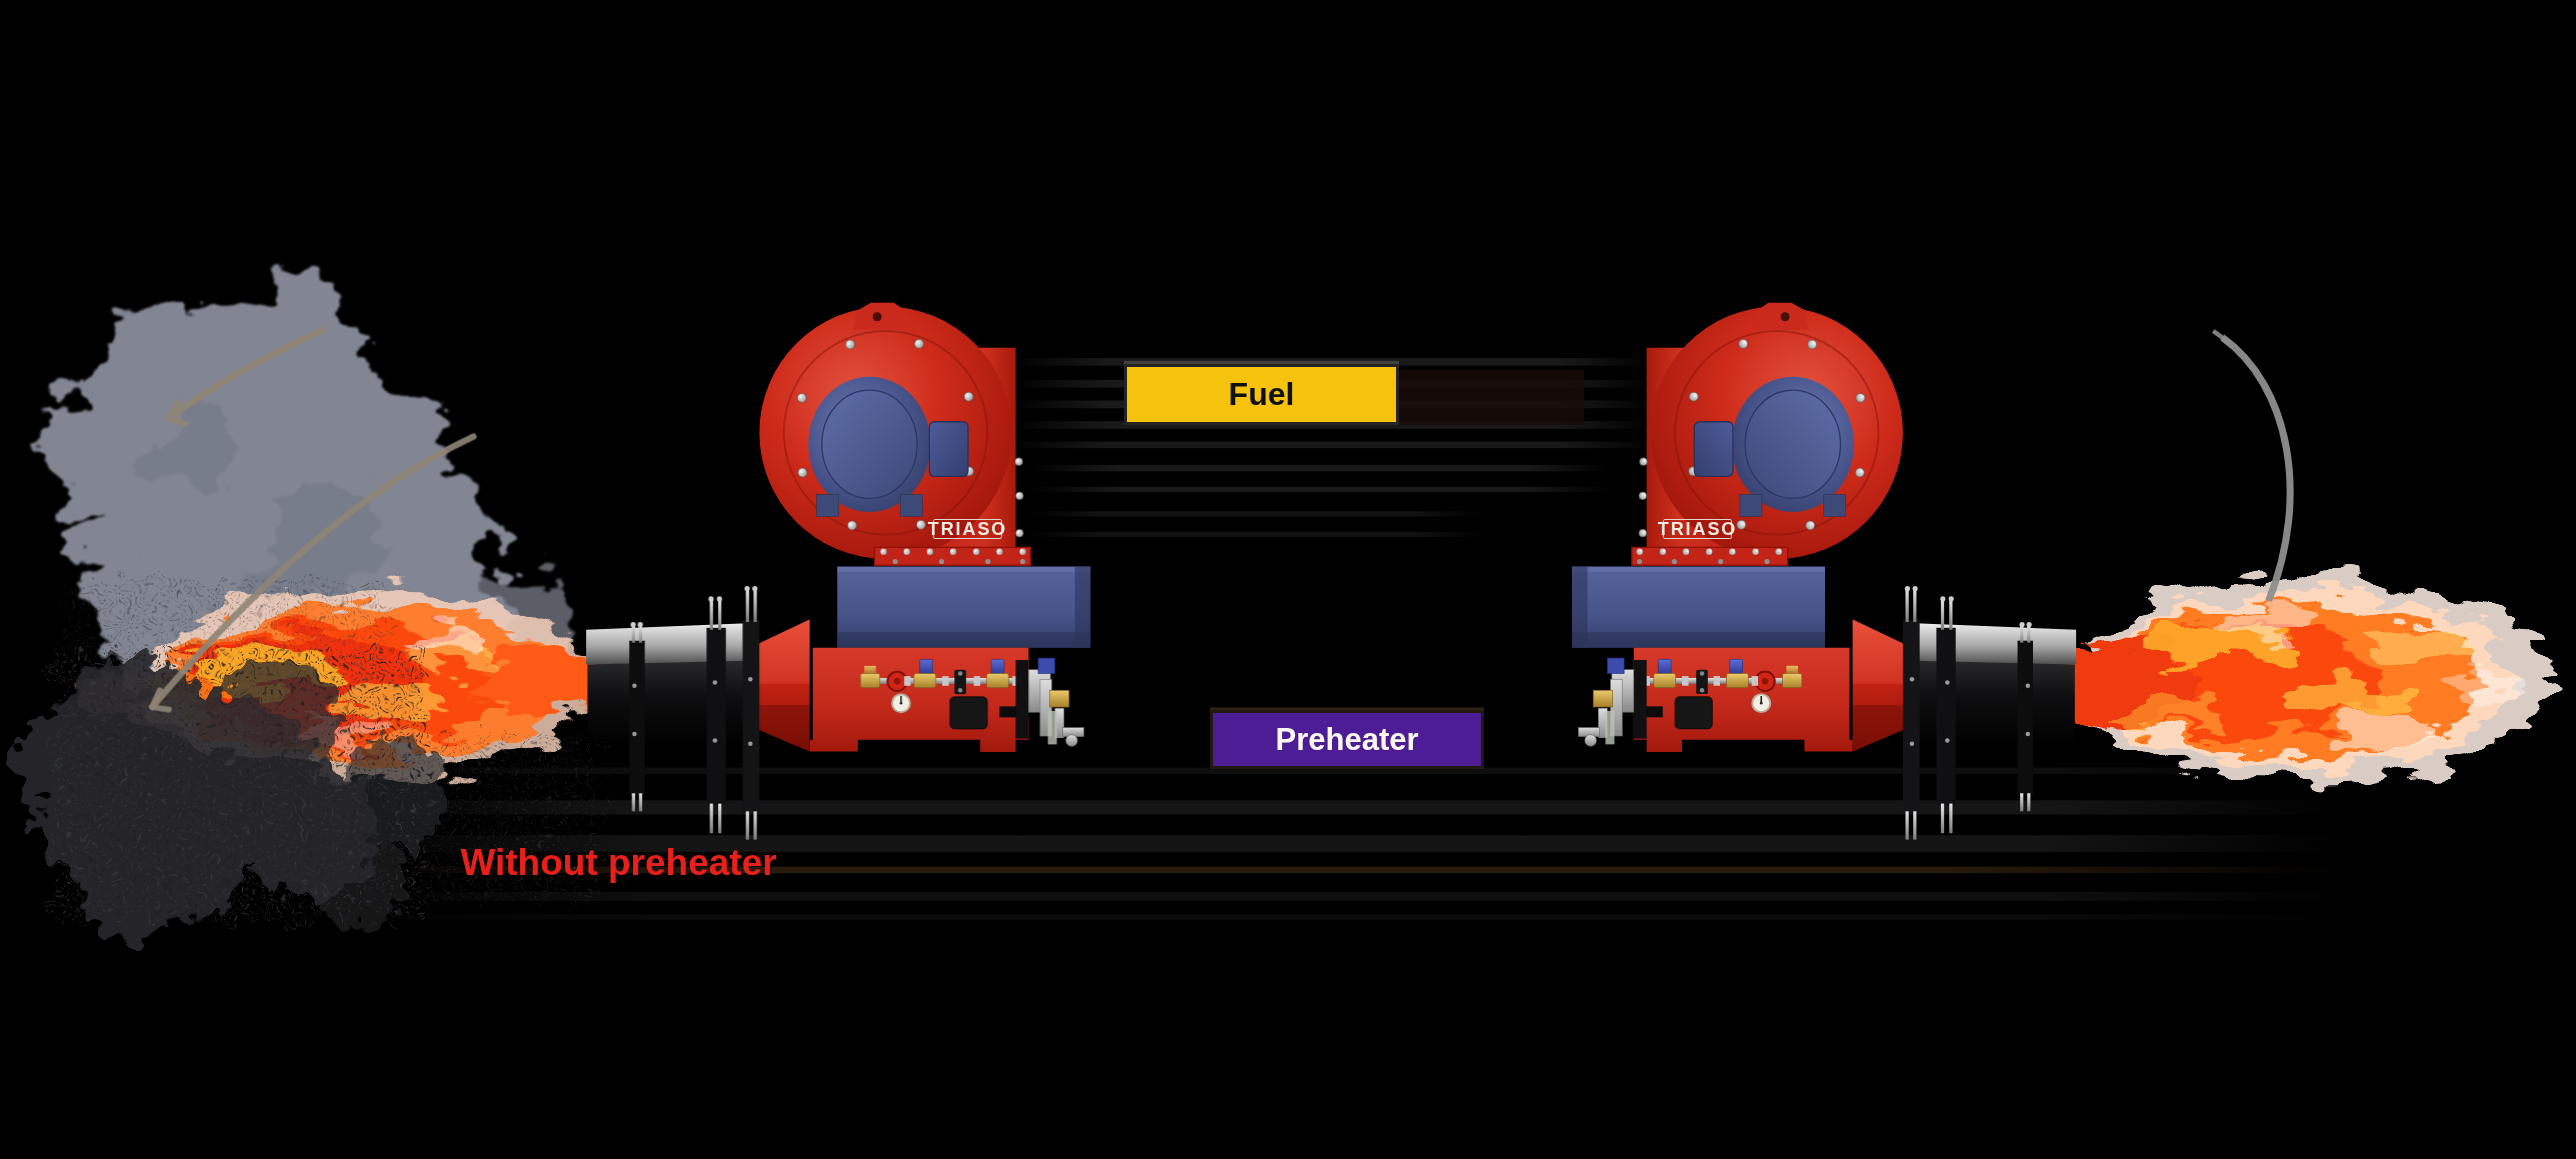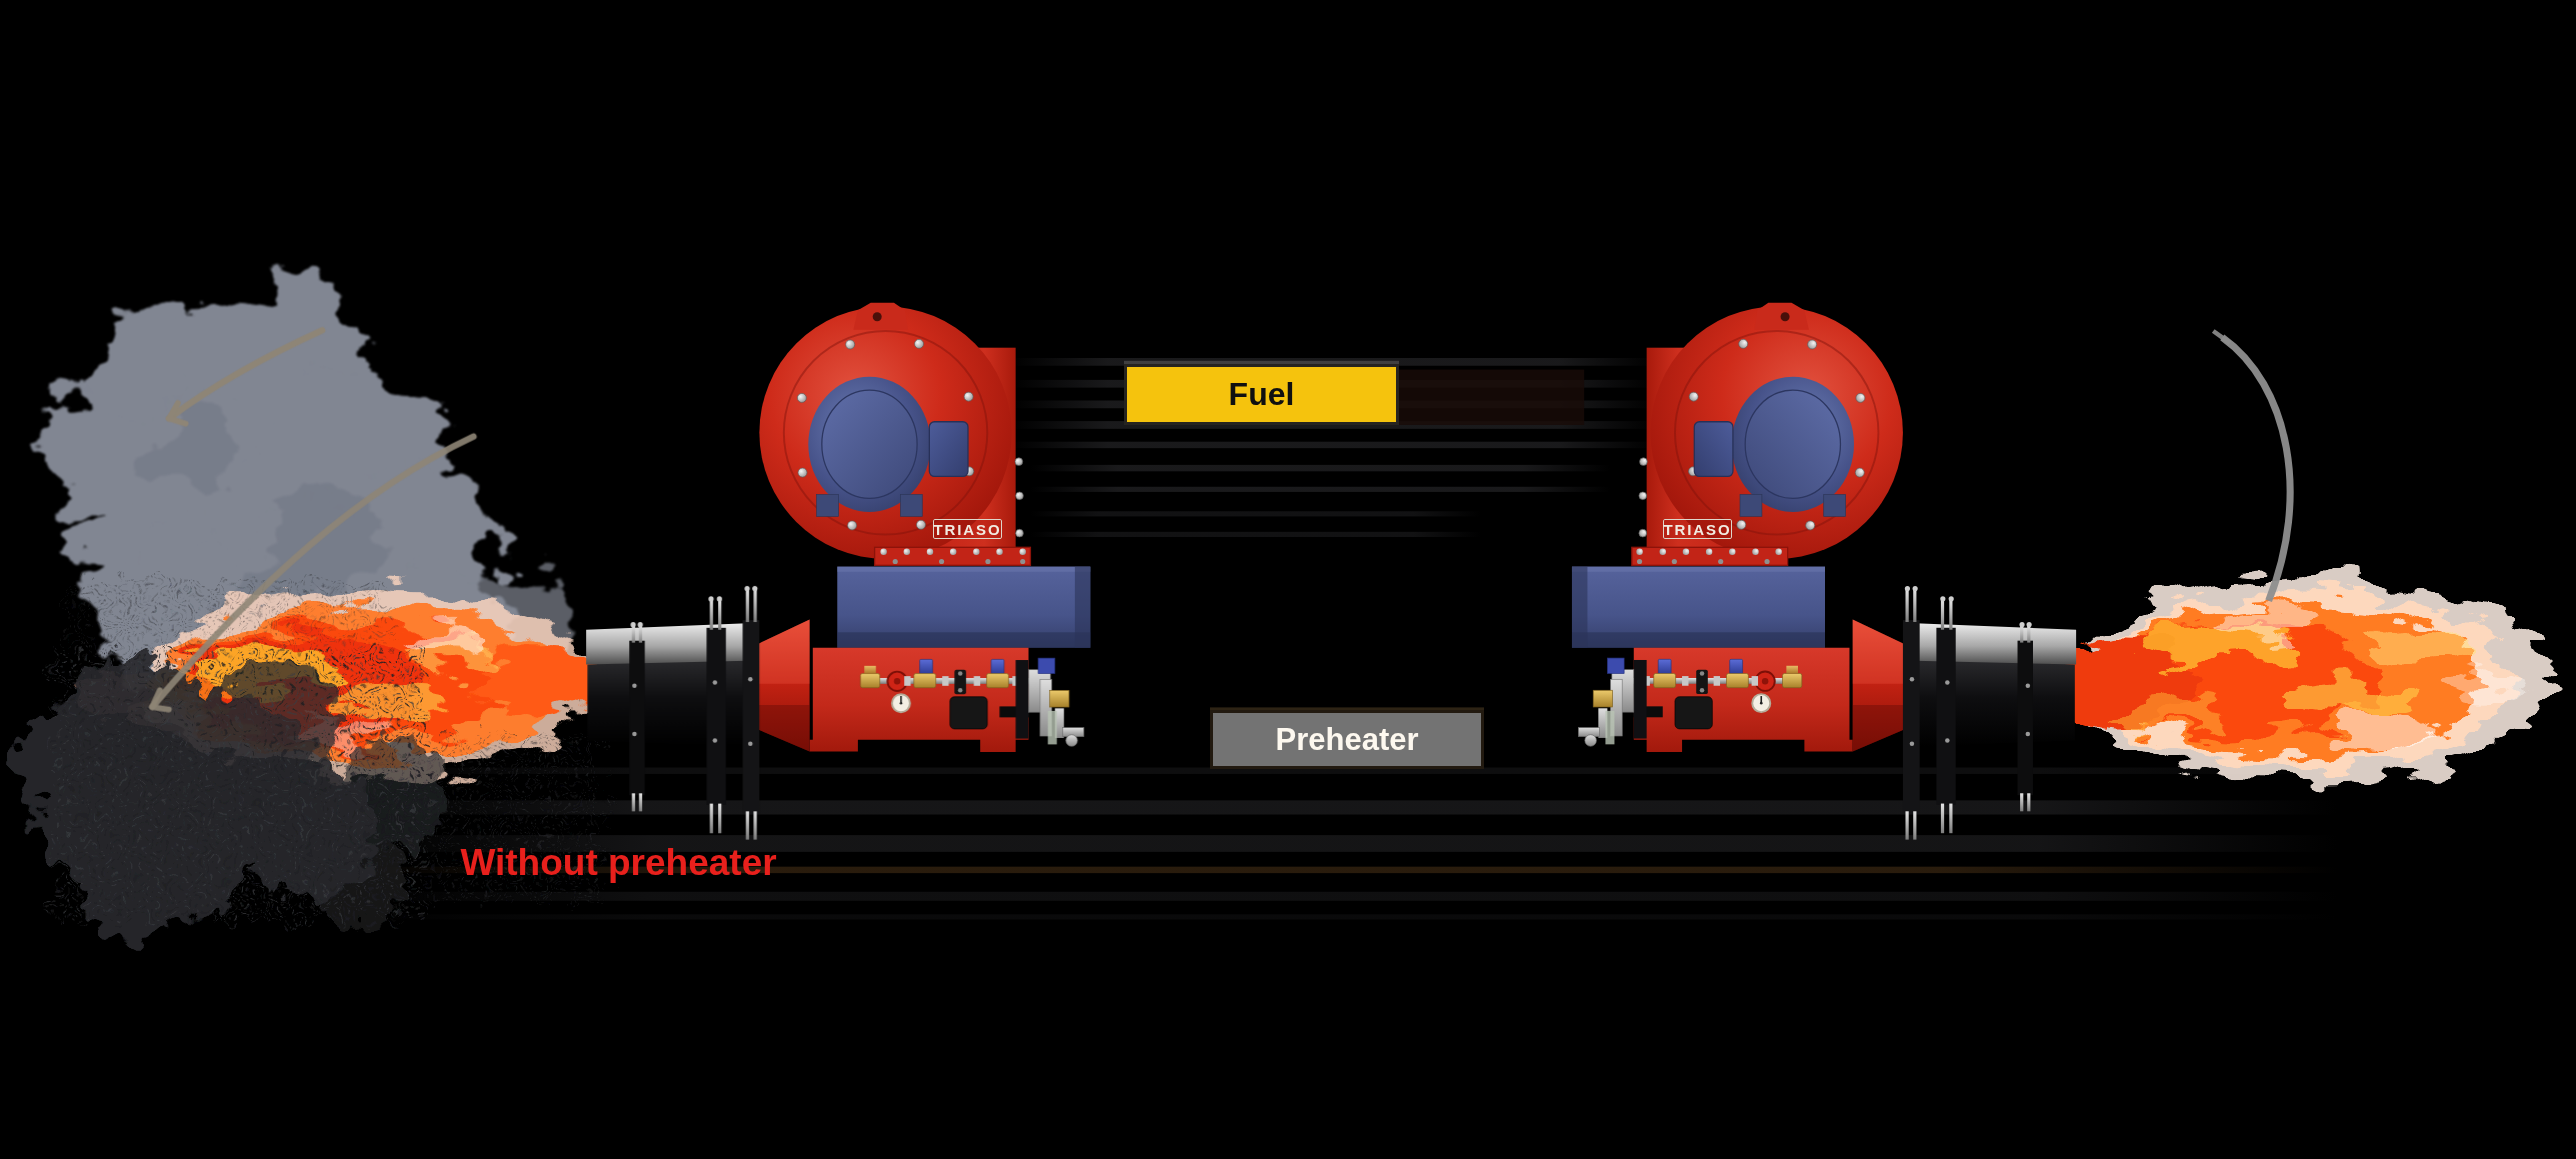--- a/index.html
+++ b/index.html
@@ -12,34 +12,34 @@
     position:absolute;display:flex;align-items:center;justify-content:center;
     box-sizing:border-box;font-weight:700;text-align:center;
   }
   #fuel-label{
     left:1124px;top:364px;width:275px;height:61px;
     background:#f5c30d;border:3.9px solid #262420;color:#101010;
     font-size:32px;box-shadow:0 -3.2px 0 rgba(110,110,110,.45);
   }
   #preheater-label{
     left:1210px;top:710px;width:274px;height:59px;
-    background:#737373;border:3.2px solid #221a10;color:#fdf8ef;
+    background:#4c1d95;border:3.2px solid #221a10;color:#fdf8ef;
     font-size:31px;box-shadow:0 -2.6px 0 rgba(90,70,40,.5);
   }
   .caption{
     position:absolute;top:838px;width:451px;height:50px;
     color:#e8201c;font-weight:700;font-size:37px;letter-spacing:0px;
     display:flex;align-items:center;justify-content:center;
   }
   #caption-left{left:393px;}
   #caption-right{left:1826px;}
   .brandplate{
     position:absolute;width:67px;height:18px;top:519px;
     border:1.3px solid #ded7cb;border-radius:1.9px;color:#f1ebe1;
-    font-size:15px;font-weight:700;letter-spacing:1.9px;
+    font-size:18px;font-weight:700;letter-spacing:1.9px;
     display:flex;align-items:center;justify-content:center;
     background:rgba(160,20,10,.25);
   }
   #brand-left{left:933px;}
   #brand-right{left:1663px;}
 </style>
 </head>
 <body>
 
 <div id="stage">

